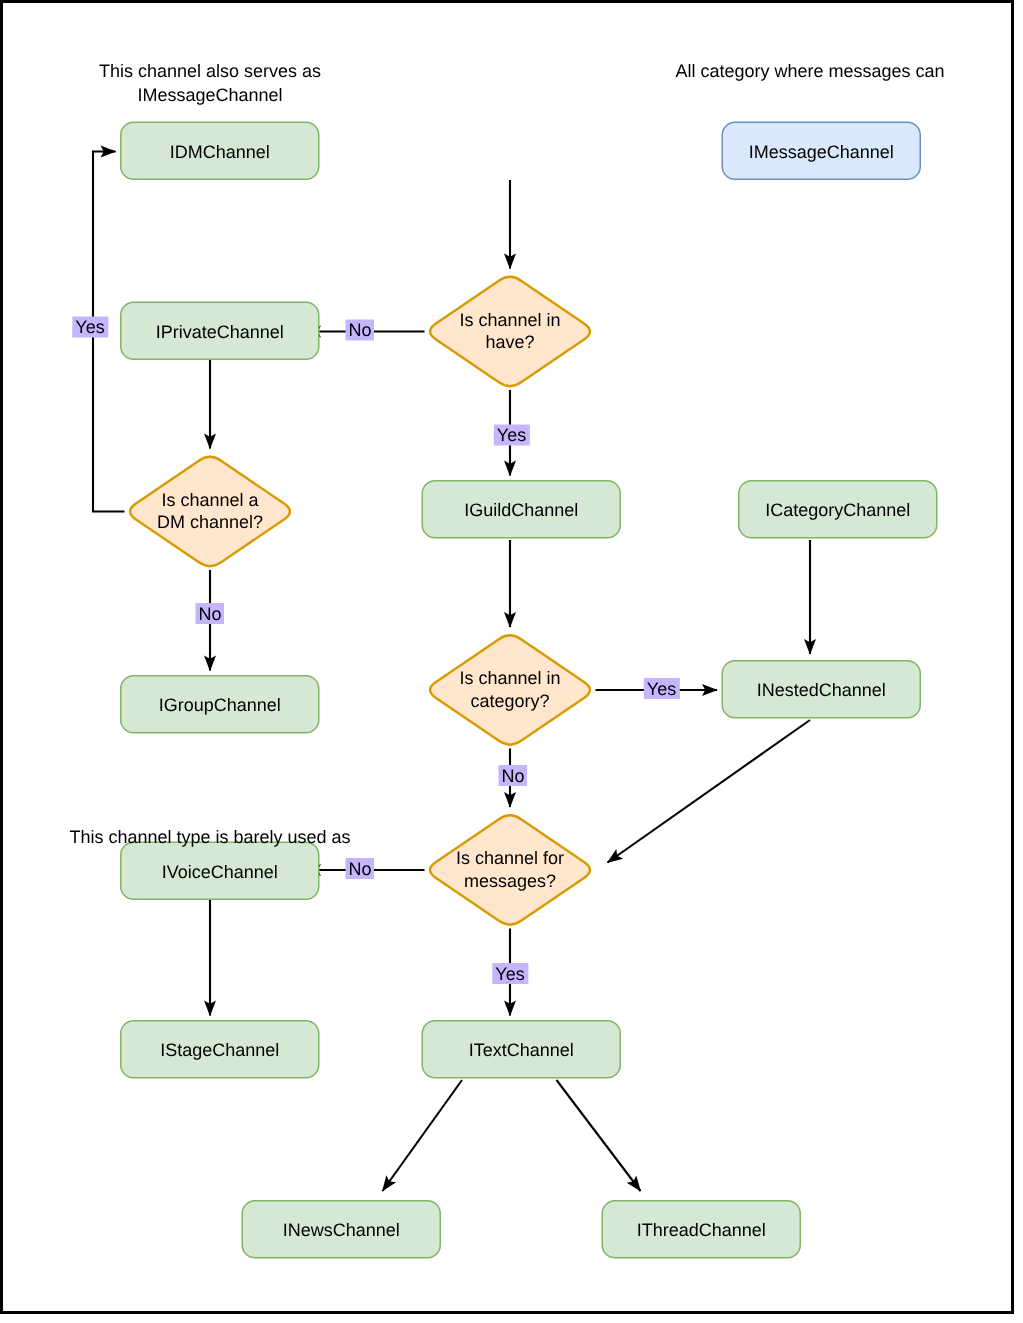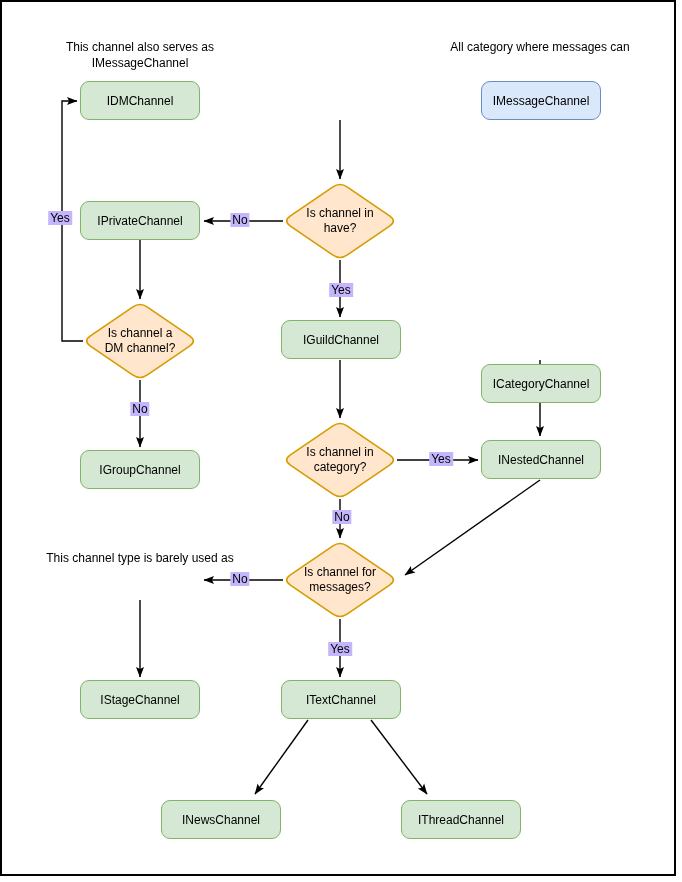--- a/index.html
+++ b/index.html
@@ -13,21 +13,21 @@
     position:absolute; left:0; top:0;
     width:676px; height:876px;
     border:2px solid #000000; box-sizing:border-box;
     pointer-events:none;
   }
   svg.connectors { position:absolute; left:0; top:0; }
   .edge { stroke:#000000; stroke-width:1.4; fill:none; }
   .decision-shape { fill:#ffe6cc; stroke:#d79b00; stroke-width:1.6; }
   .node {
     position:absolute; box-sizing:border-box;
-    width:120px; height:39px; border-radius:9px;
+    width:133px; height:39px; border-radius:9px;
     display:flex; align-items:center; justify-content:center;
     font-size:12px; text-align:center;
   }
   .node.green { background:#d5e8d4; border:1.4px solid #82b366; }
   .node.blue  { background:#dae8fc; border:1.4px solid #6c8ebf; }
   .decision-label {
     position:absolute; width:110px;
     font-size:12px; line-height:15px; text-align:center;
   }
   .edge-label {
@@ -70,23 +70,24 @@
     <use href="#diamondShape" class="decision-shape" transform="translate(340,221)"></use>
     <use href="#diamondShape" class="decision-shape" transform="translate(140,341)"></use>
     <use href="#diamondShape" class="decision-shape" transform="translate(340,460)"></use>
     <use href="#diamondShape" class="decision-shape" transform="translate(340,580)"></use>
   </svg>
 
   <div class="node green" style="left:80px; top:81px;">IDMChannel</div>
   <div class="node blue" style="left:481px; top:81px;">IMessageChannel</div>
   <div class="node green" style="left:80px; top:201px;">IPrivateChannel</div>
   <div class="node green" style="left:281px; top:320px;">IGuildChannel</div>
-  <div class="node green" style="left:481px; top:320px;margin-top:44px;">ICategoryChannel</div>
+  <div class="node green" style="left:492px; top:320px;">ICategoryChannel</div>
   <div class="node green" style="left:80px; top:450px;">IGroupChannel</div>
   <div class="node green" style="left:481px; top:440px;">INestedChannel</div>
+  <div class="node green" style="left:80px; top:561px;">IVoiceChannel</div>
   <div class="node green" style="left:80px; top:680px;">IStageChannel</div>
   <div class="node green" style="left:281px; top:680px;">ITextChannel</div>
   <div class="node green" style="left:161px; top:800px;">INewsChannel</div>
   <div class="node green" style="left:401px; top:800px;">IThreadChannel</div>
 
   <div class="decision-label" style="left:285px; top:206px;">
     <div>Is channel in</div>
     <div>have?</div>
   </div>
   <div class="decision-label" style="left:85px; top:326px;">

